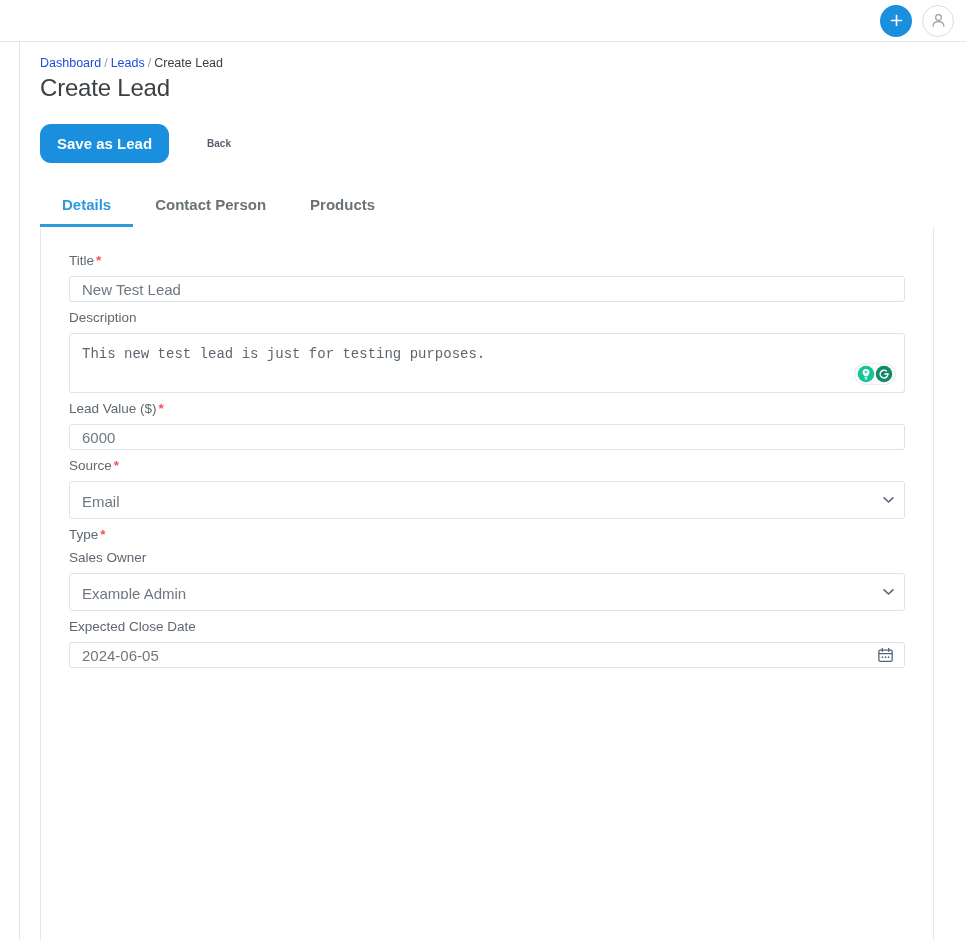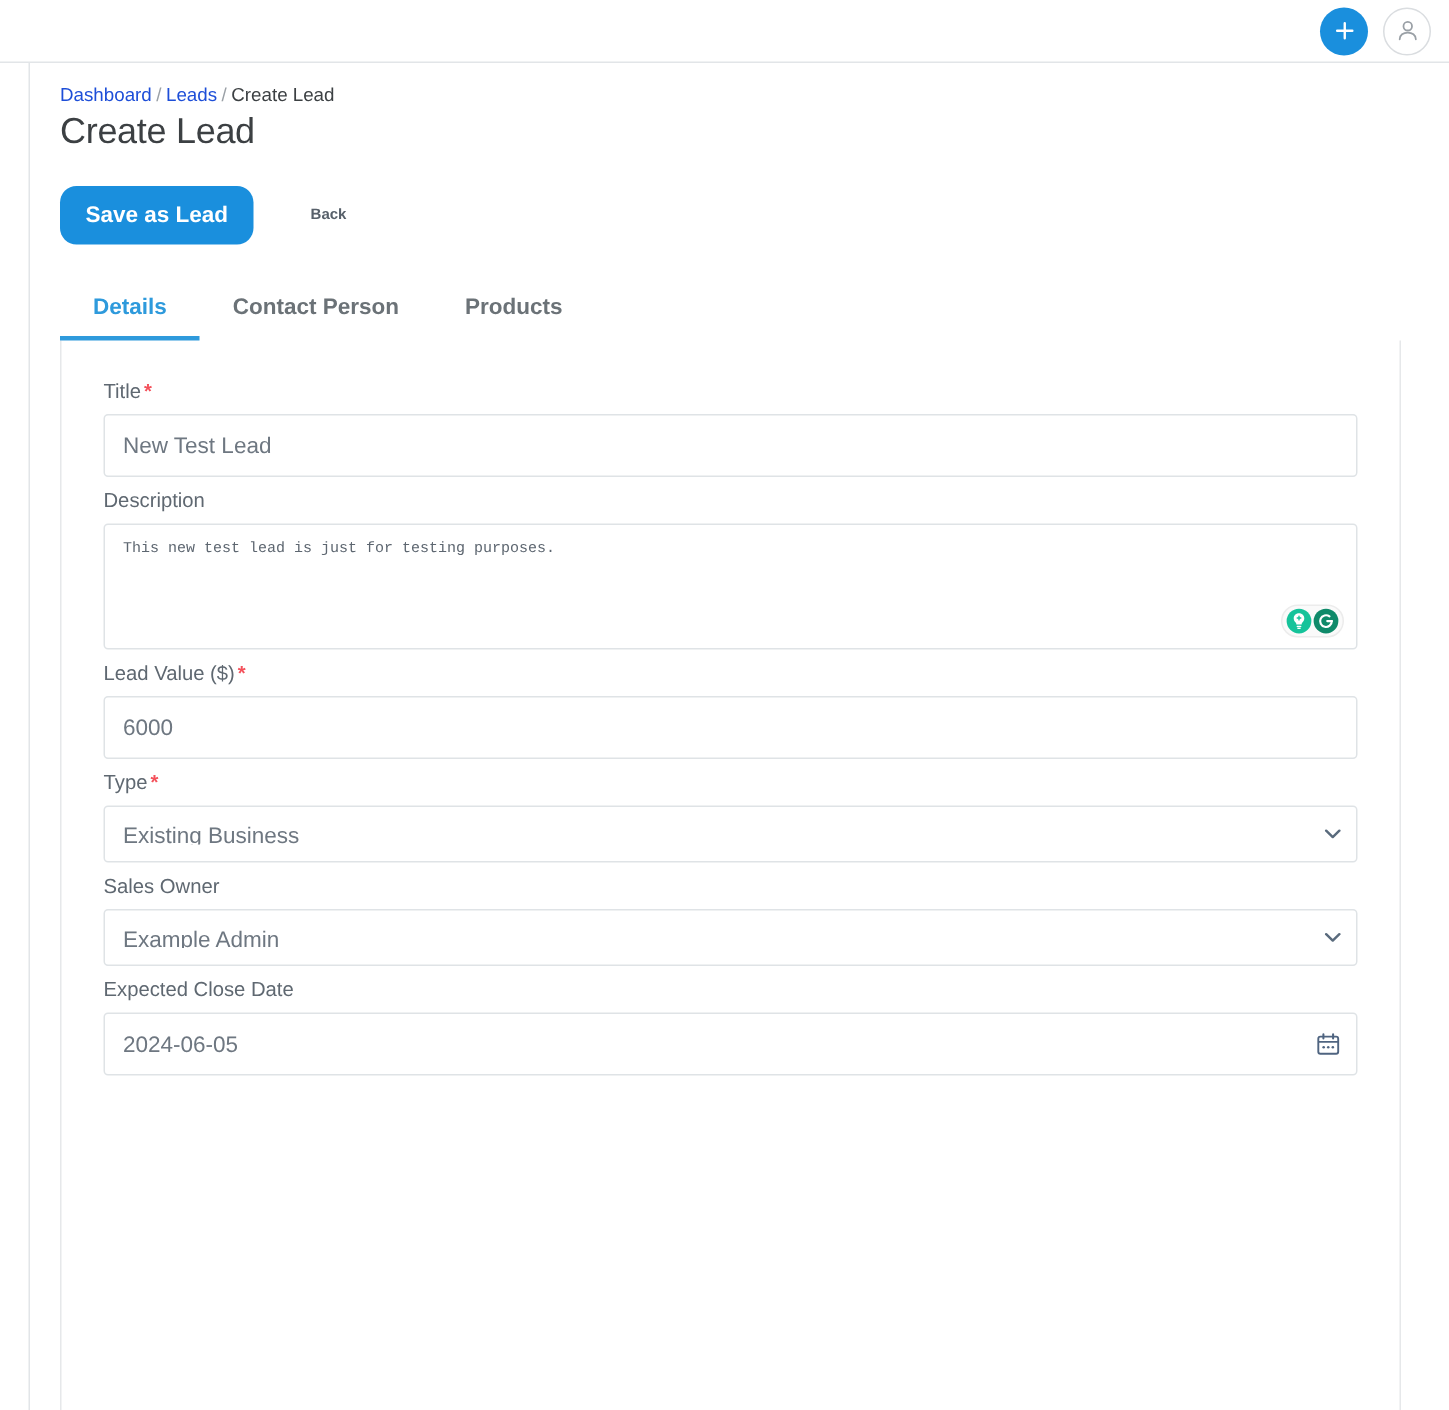--- a/index.html
+++ b/index.html
@@ -185,28 +185,28 @@
     width: 100%;
     border: 1px solid #dfe3e6;
     border-radius: 3px;
     background: #ffffff;
     color: #6e7781;
     font-size: 15px;
     font-family: "Liberation Sans", sans-serif;
     padding: 11px 12px;
     outline: none;
   }
-  .input { height: 42px; }
+  .input { height: 26px; }
 
   .textarea-wrap { position: relative; }
   .textarea {
-    height: 84px;
+    height: 60px;
     resize: none;
     font-family: "Liberation Mono", monospace;
-    font-size: 10px;
+    font-size: 14px;
     color: #5d6670;
     padding: 10px 12px;
     line-height: 1.45;
   }
   .grammarly {
     position: absolute;
     right: 9px;
     bottom: 8px;
     height: 22px;
     display: flex;
@@ -325,35 +325,40 @@
         </div>
       </div>
 
       <div class="field">
         <label class="field-label">
           <span>Lead Value ($)</span><span class="req">*</span>
         </label>
         <input class="input" type="text" value="6000" style="">
       </div>
 
-
       <div class="field">
         <label class="field-label">
-          <span>Type</span><span class="req">*</span>
+          <span>Source</span><span class="req">*</span>
         </label>
         <div class="select-wrap">
           <select class="select">
-            <option>Existing Business</option>
+            <option>Email</option>
           </select>
           <span class="select-arrow">
             <svg width="11" height="8" viewBox="0 0 12 8">
               <path d="M1.2 1.6L6 6.2l4.8-4.6" fill="none" stroke="#5a6b7d" stroke-width="1.8" stroke-linecap="round" stroke-linejoin="round"></path>
             </svg>
           </span>
         </div>
+      </div>
+
+      <div class="field">
+        <label class="field-label">
+          <span>Type</span><span class="req">*</span>
+        </label>
       </div>
 
       <div class="field">
         <label class="field-label">Sales Owner</label>
         <div class="select-wrap">
           <select class="select">
             <option>Example Admin</option>
           </select>
           <span class="select-arrow">
             <svg width="11" height="8" viewBox="0 0 12 8">

